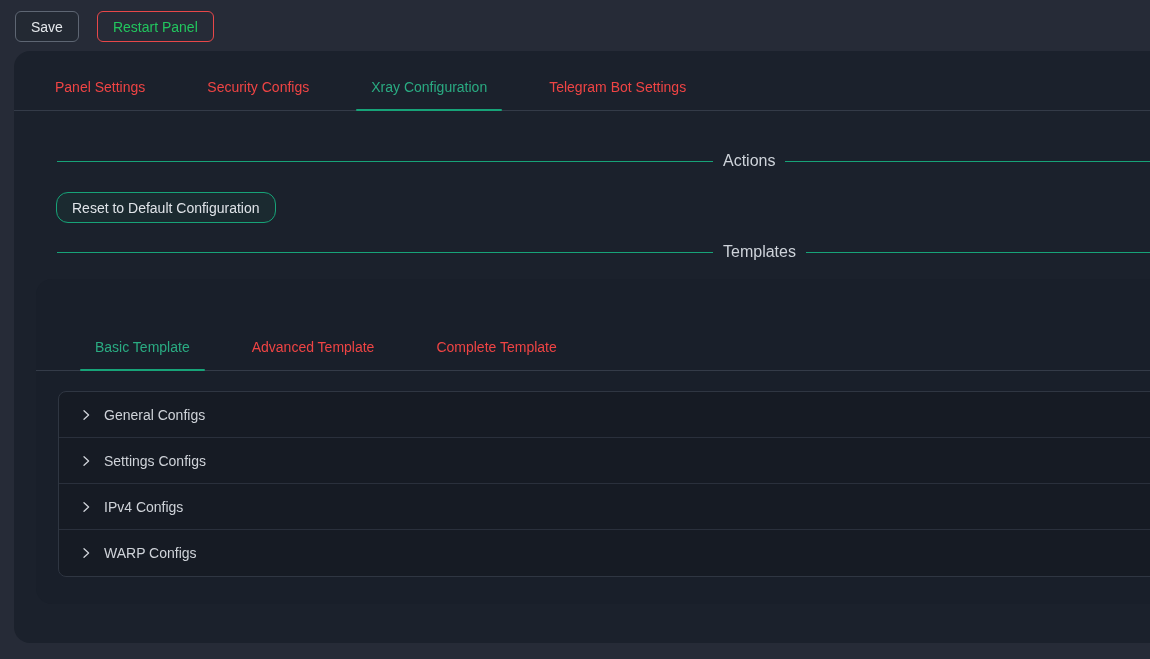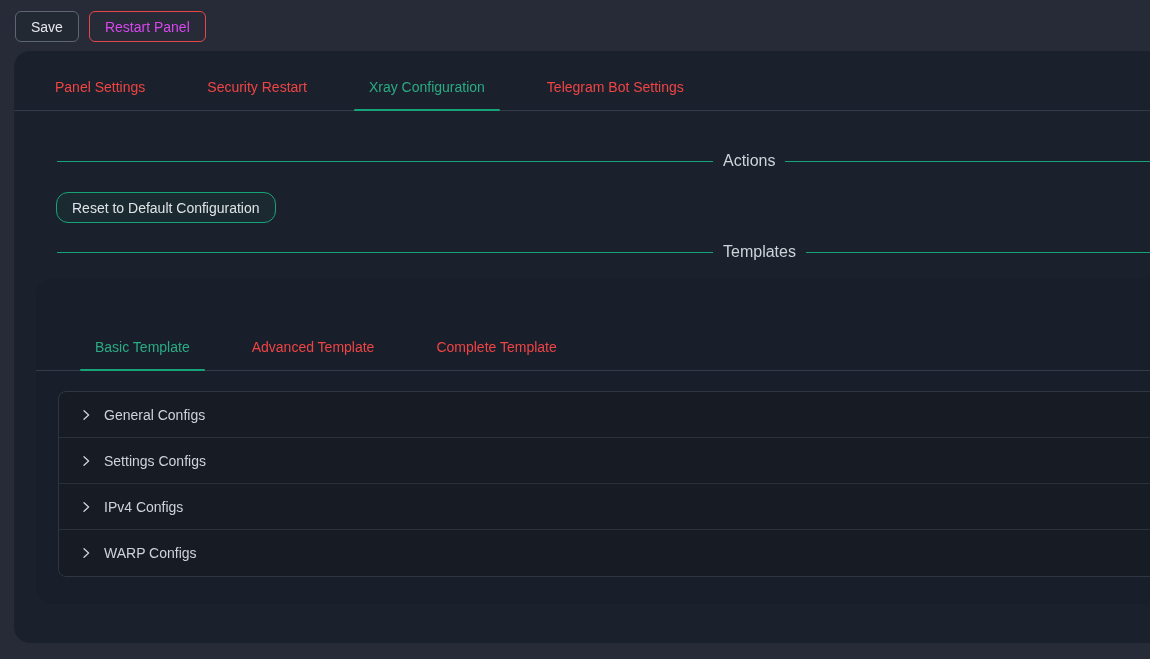--- a/index.html
+++ b/index.html
@@ -13,21 +13,21 @@
 
   
   .topbar { height:51px; padding:11px 0 0 15px; display:flex; align-items:flex-start; }
   .btn {
     display:inline-flex; align-items:center; justify-content:center;
     height:31px; padding:0 15px; font-size:14px; border-radius:6px;
     cursor:pointer; background:transparent; border:1px solid transparent;
     font-family:"Liberation Sans", sans-serif;
   }
   .btn-save { background:#232933; border-color:#5e6673; color:#e4e7eb; }
-  .btn-restart { margin-left:10px; border-color:#e84749; color:#d946ef; background:transparent; }
+  .btn-restart { margin-left:18px; border-color:#e84749; color:#22c55e; background:transparent; }
 
   
   .card {
     position:absolute; left:14px; top:51px; right:-40px; bottom:16px;
     background:#1b212c; border-radius:16px; overflow:hidden;
   }
 
   
   .tabs { display:flex; border-bottom:1px solid #343b48; }
   .tab {
@@ -84,21 +84,21 @@
 <div class="topbar">
   <button class="btn btn-save">Save</button>
   <button class="btn btn-restart">Restart Panel</button>
 </div>
 
 <div class="card">
 
   
   <div class="tabs settings-tabs">
     <div class="tab">Panel Settings</div>
-    <div class="tab">Security Restart</div>
+    <div class="tab">Security Configs</div>
     <div class="tab active">Xray Configuration</div>
     <div class="tab">Telegram Bot Settings</div>
   </div>
 
   
   <div class="divider divider-actions">
     <span class="dline left"></span>
     <span class="dtitle">Actions</span>
     <span class="dline right"></span>
   </div>

